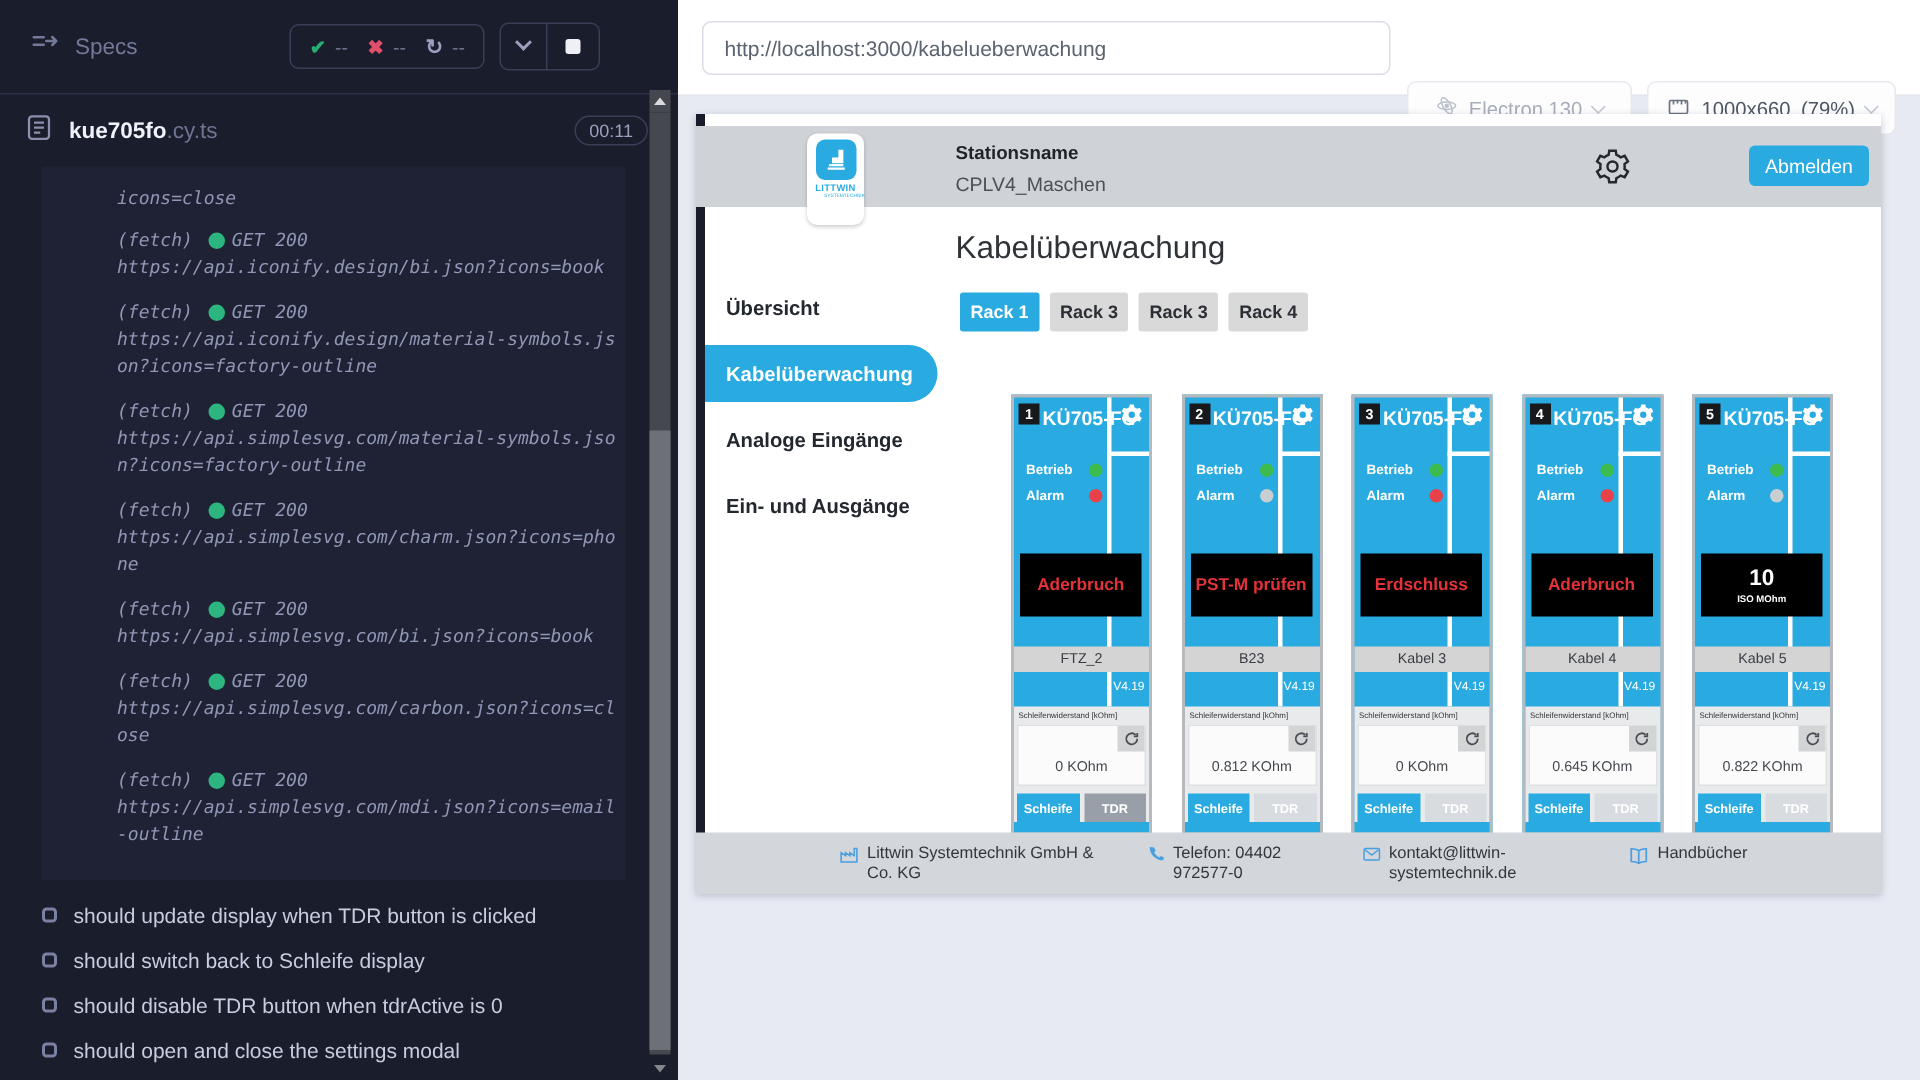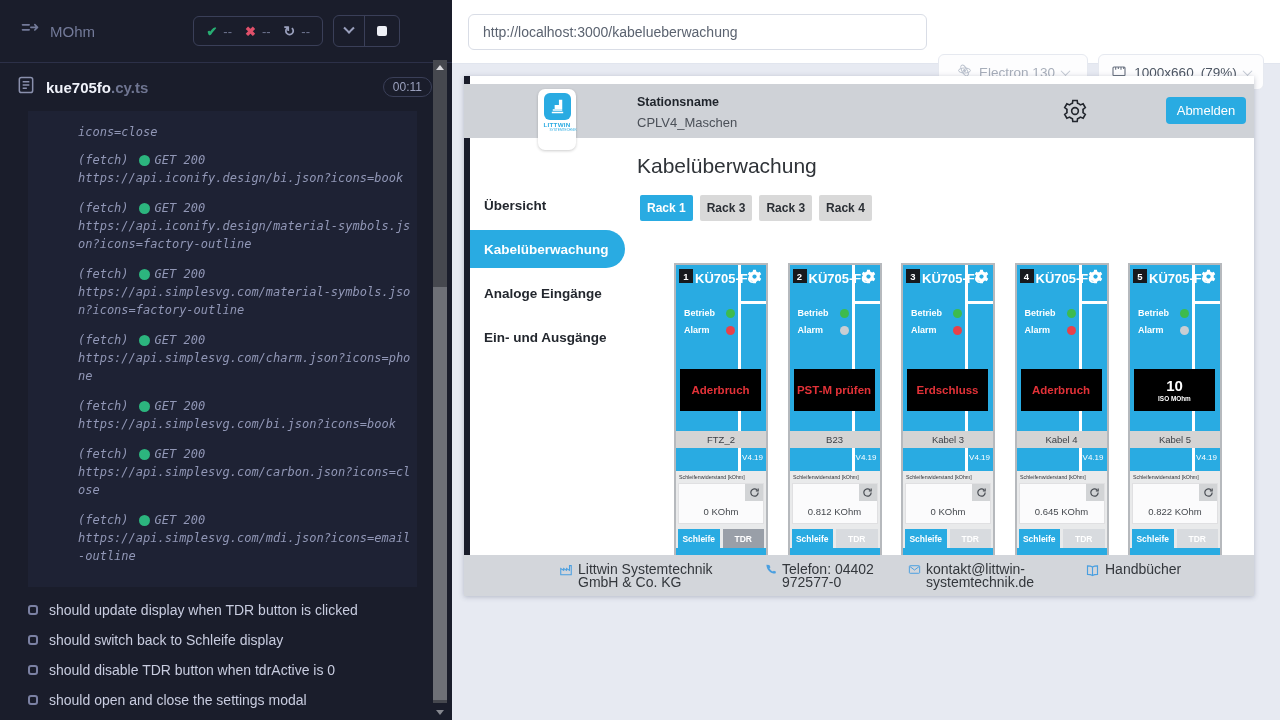--- a/index.html
+++ b/index.html
@@ -18,21 +18,21 @@
   .glyph-pending { color:#9aa0bd; font-weight:bold; font-size:14px; font-style:normal; }
   .controls-box { display:flex; align-items:center; height:32px; border:1px solid #3a3f58; border-radius:6px; }
   .chev-btn { padding:0 11px; display:flex; align-items:center; }
   .chev { width:8px; height:8px; border-right:2px solid #9aa0bd; border-bottom:2px solid #9aa0bd; transform:rotate(45deg) translate(-2px,-2px); }
   .vdiv { width:1px; height:32px; background:#3a3f58; }
   .stop-btn { padding:0 12px; display:flex; align-items:center; }
   .stop-square { width:10px; height:10px; background:#eef0f6; border-radius:2px; }
 
   .spec-row { height:48px; display:flex; align-items:center; gap:10px; padding:0 16px; }
   .spec-name { font-size:15px; font-weight:bold; color:#f0f2fa; }
-  .spec-ext { color:#6f7591; font-weight:bold; }
+  .spec-ext { color:#6f7591; font-weight:normal; }
   .time-badge { margin-left:auto; margin-right:4px; border:1px solid #3a3f58; border-radius:11px; padding:2px 9px; font-size:12px; color:#9aa0bd; }
 
   .log-block { margin-left:28px; width:389px; background:#1e2234; padding:8px 4px 10px 50px; font-family:"DejaVu Sans Mono",monospace; font-style:italic; font-size:12px; color:#9197b6; line-height:18px; }
   .log-cont { margin:4px 0 10px; }
   .log-entry { margin:10px 0 12px; }
   .log-line1 { display:flex; align-items:center; white-space:pre; }
   .gdot { width:11px; height:11px; border-radius:50%; background:#2cb57e; display:inline-block; margin:0 5px 0 10px; }
   .log-url { word-break:break-all; max-width:335px; }
 
   .tests { margin-top:6px; padding:2px 0 10px 28px; border-bottom:1px solid #2c3048; }
@@ -103,41 +103,41 @@
   .lower { position:absolute; left:0; right:0; top:206px; height:77px; background:#e9eaeb; z-index:2; padding:0 2px; }
   .res-label { font-size:8px; transform:scale(.66); transform-origin:left top; color:#33363b; white-space:nowrap; margin:3px 0 0 1px; height:7px; }
   .res-box { position:relative; background:#fbfbfc; height:41px; margin-top:2px; border:1px solid #e0e0e2; }
   .refresh-btn { position:absolute; right:0; top:0; width:18px; height:17px; background:#d2d4d6; display:flex; align-items:center; justify-content:center; cursor:pointer; }
   .res-value { position:absolute; left:0; right:0; top:22px; text-align:center; font-size:9.5px; color:#45494e; }
   .card-btns { display:flex; gap:3px; margin-top:5px; }
   .btn-loop { flex:1; height:19px; background:#29abe2; color:#fff; font-weight:bold; font-size:8.5px; display:flex; align-items:center; justify-content:center; cursor:pointer; }
   .btn-tdr { flex:1; height:19px; background:#d8dbdf; color:#fff; font-weight:bold; font-size:8.5px; display:flex; align-items:center; justify-content:center; cursor:pointer; }
   .btn-tdr.enabled { background:#999fa8; }
 
-  .app-footer { position:absolute; left:0; bottom:0; width:100%; height:41px; background:#d3d6db; z-index:4; font-size:14px; color:#33373c; }
+  .app-footer { position:absolute; left:0; bottom:0; width:100%; height:41px; background:#d3d6db; z-index:4; font-size:11px; color:#33373c; }
   .f-item { position:absolute; top:8px; display:flex; gap:5px; align-items:flex-start; }
   .f-text { line-height:13px; }
   .f1 { left:95px; } .f1 .f-text { width:162px; }
   .f2 { left:300px; } .f2 .f-text { width:112px; }
   .f3 { left:444px; } .f3 .f-text { width:96px; }
   .f4 { left:621px; }
 </style>
 </head>
 <body>
 
 <div id="runner">
   <div class="runner-header">
     <div class="specs-toggle">
       <span>
         <svg width="20" height="20" viewBox="0 0 24 24" fill="none" stroke="#737a99" stroke-width="2" stroke-linecap="round">
             <path d="M3 7h8M3 13h8"></path>
             <path d="M13 10h8m0 0-3.2-3.2M21 10l-3.2 3.2"></path>
           </svg>
       </span>
-      <span class="specs-label">MOhm</span>
+      <span class="specs-label">Specs</span>
     </div>
     <div class="rh-spacer"></div>
     <div class="stats-box">
       <span class="stat">
           <i class="glyph-check">✔</i>
           <span>--</span>
         </span>
       <span class="stat">
           <i class="glyph-cross">✖</i>
           <span>--</span>

